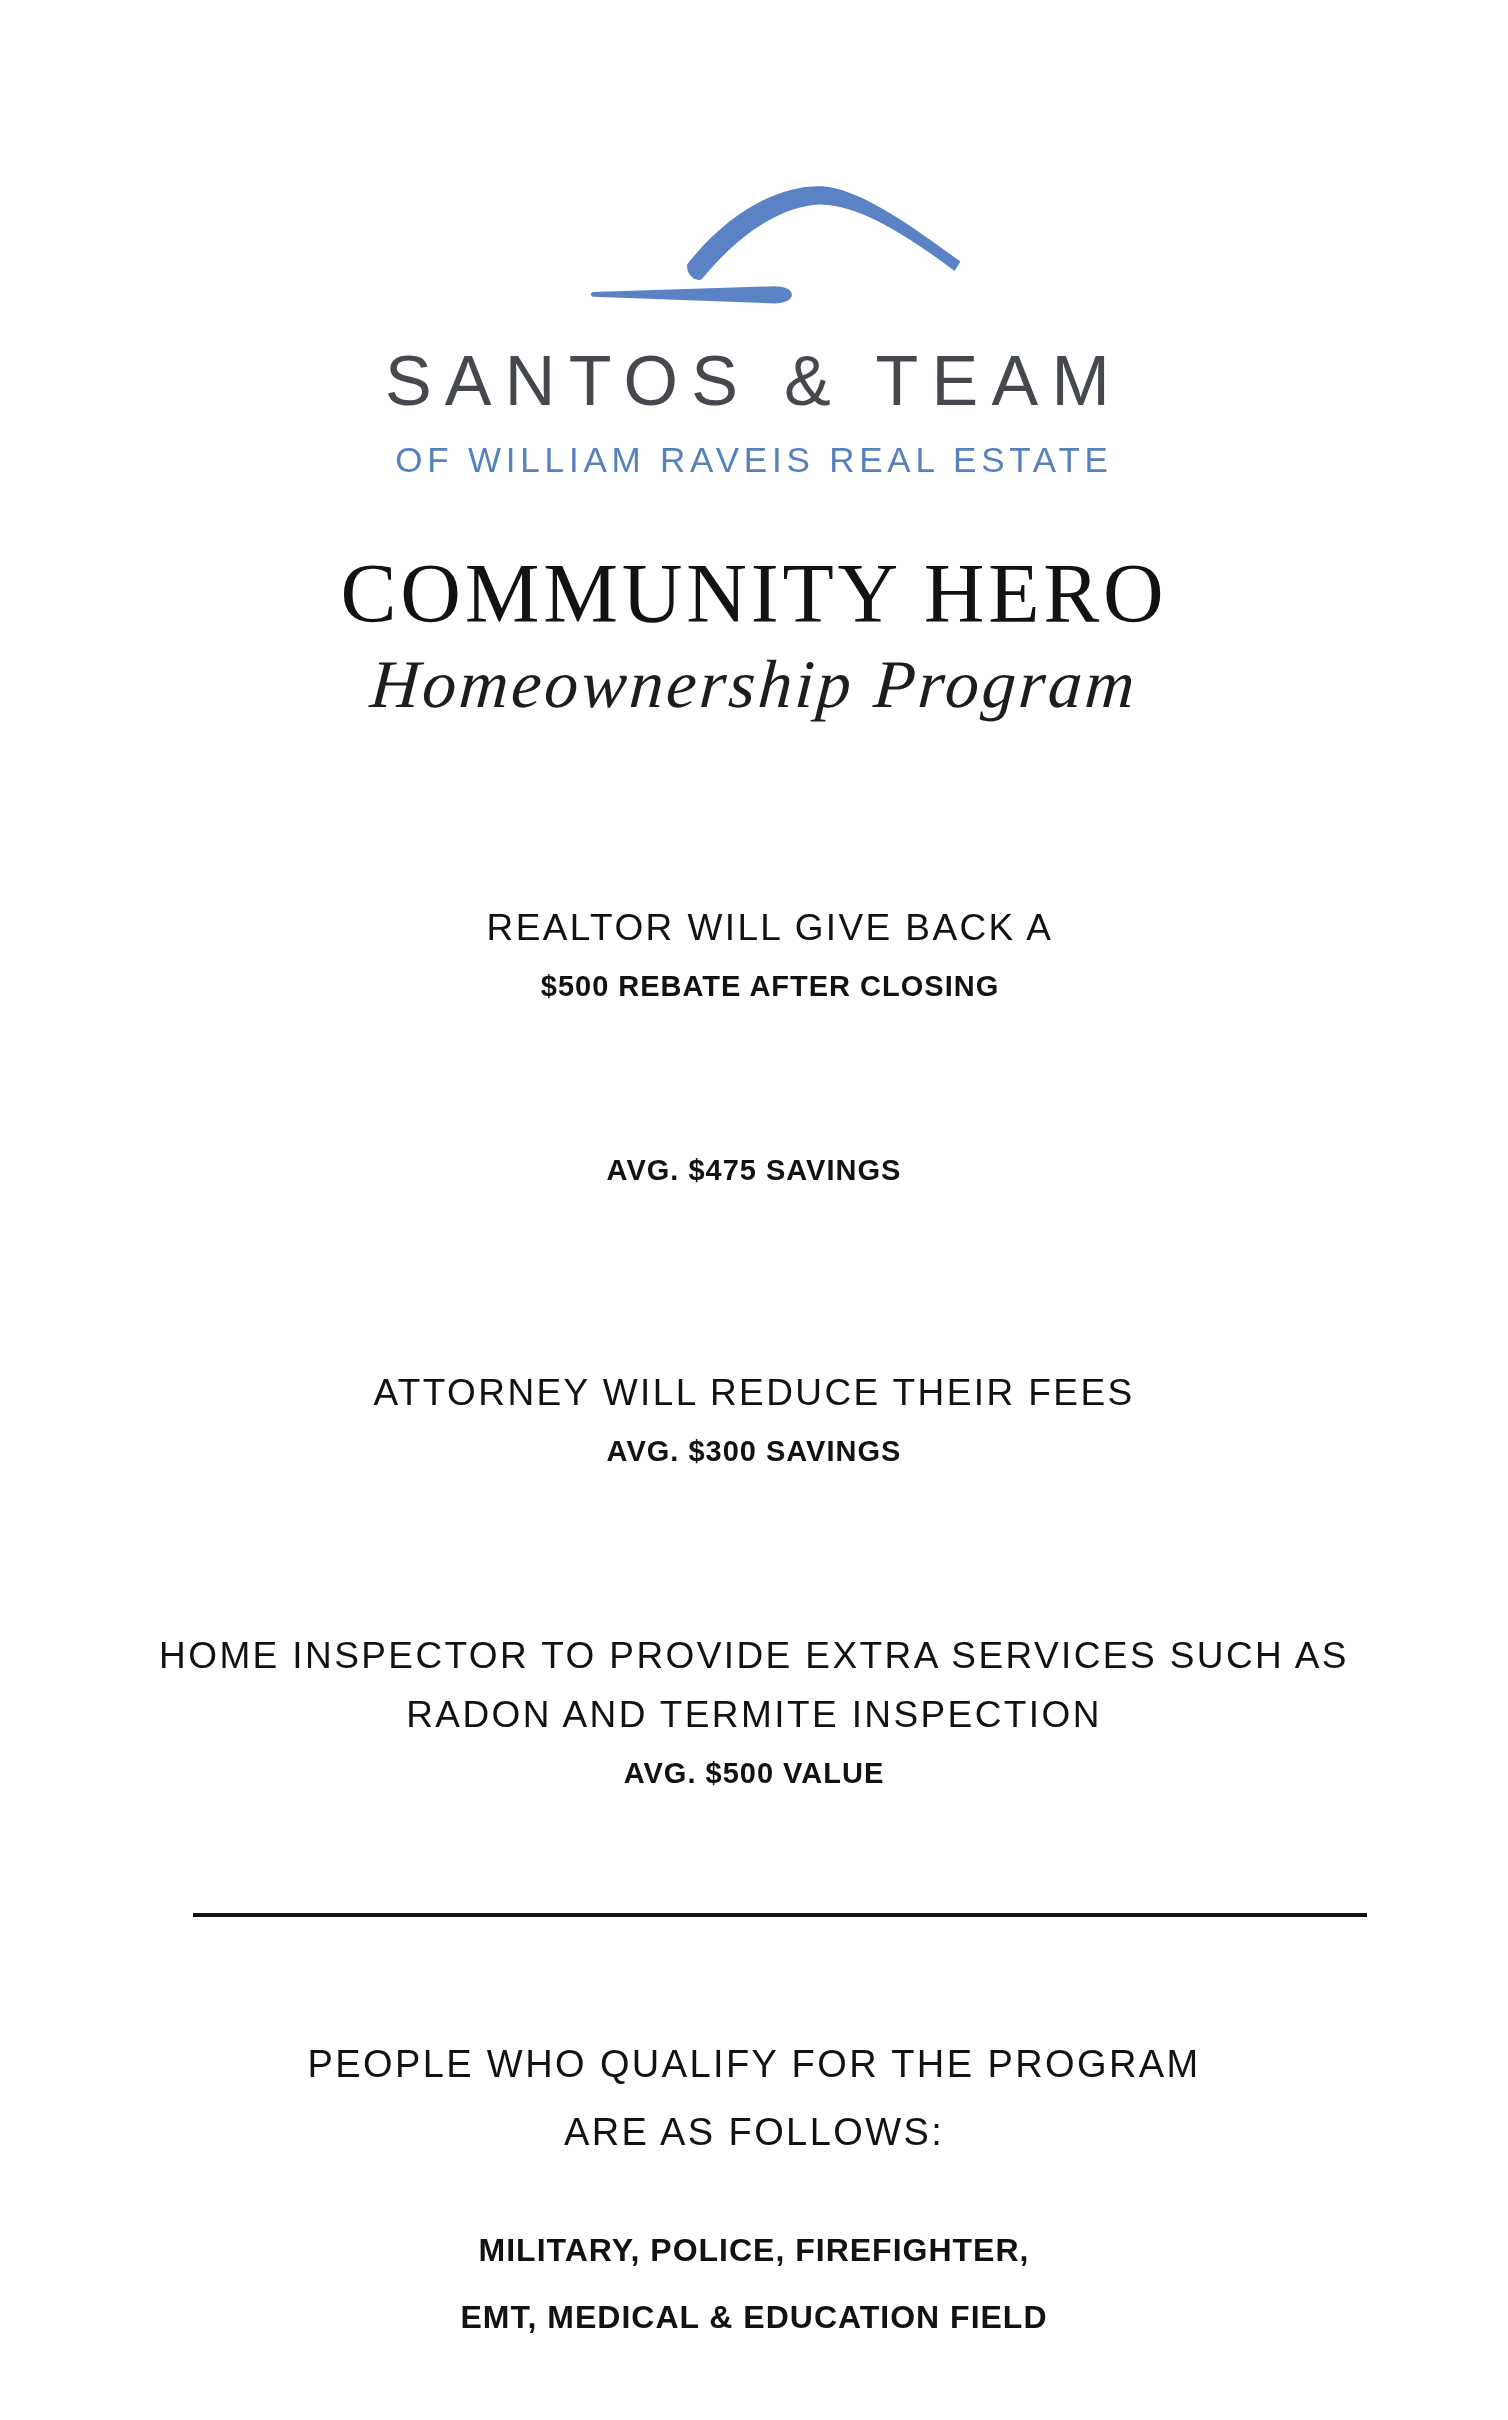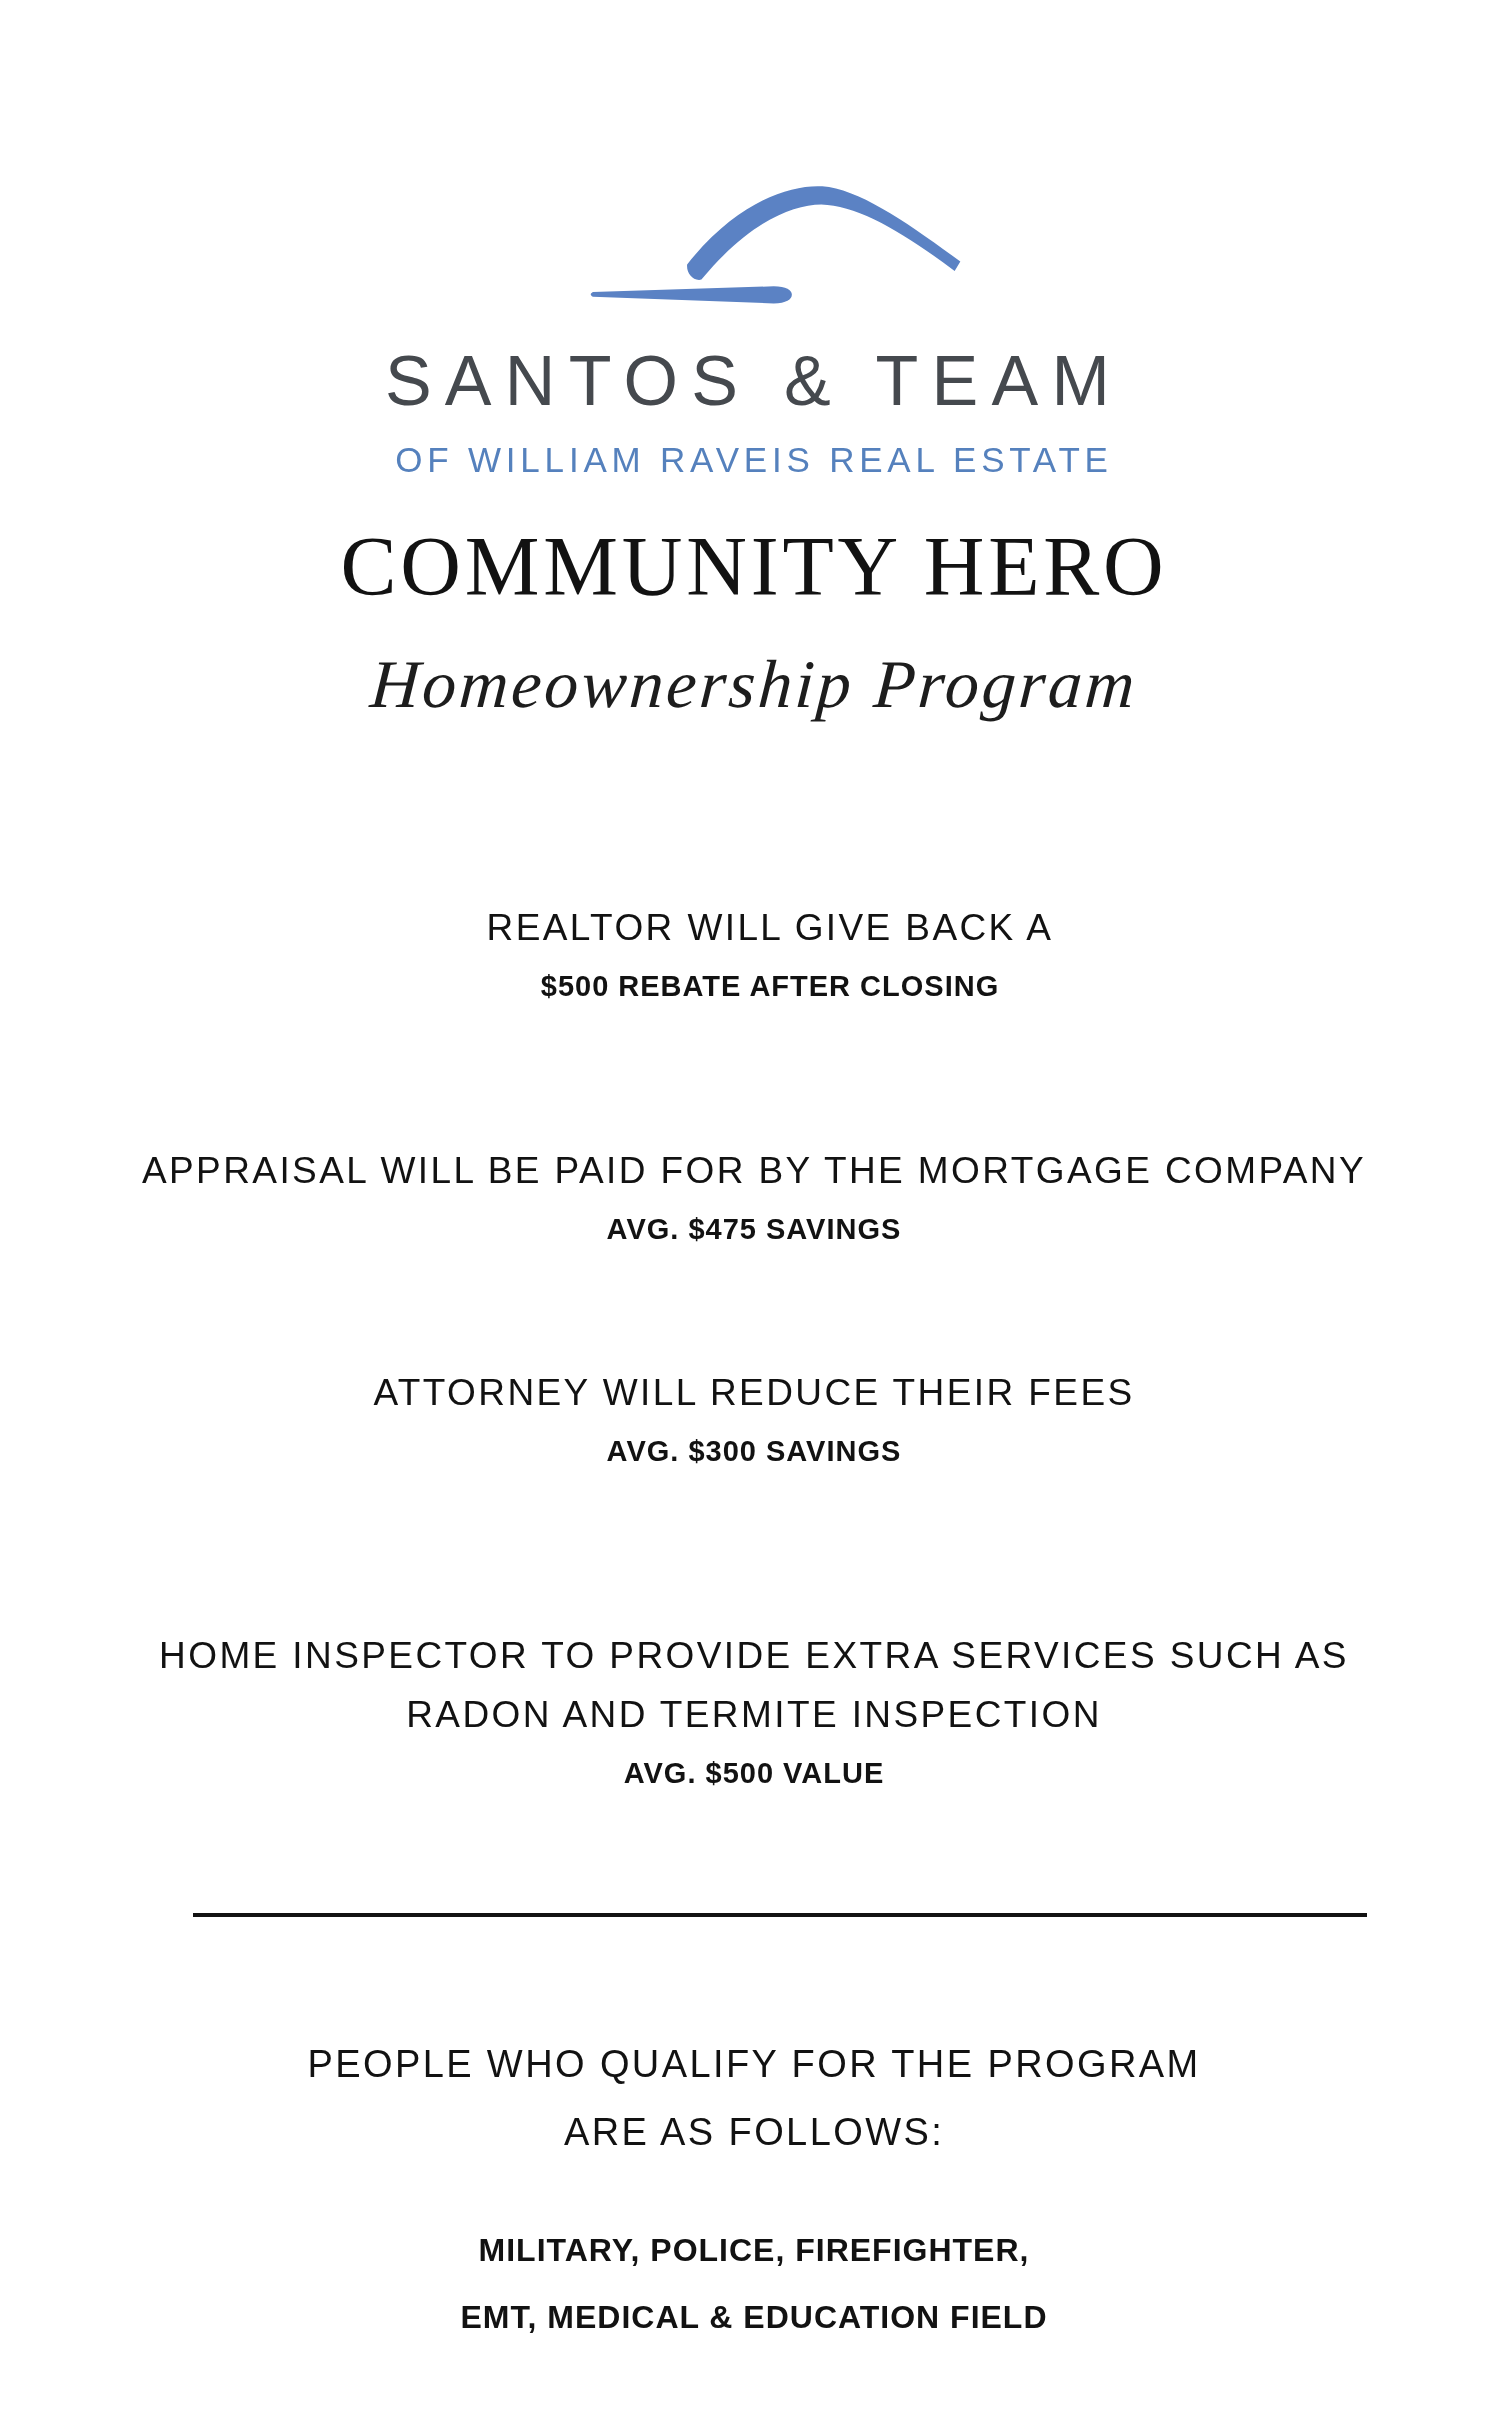--- a/index.html
+++ b/index.html
@@ -30,21 +30,21 @@
     top: 430px;
     font-size: 35px;
     letter-spacing: 4.8px;
     font-weight: 400;
     color: var(--brand-blue-text, #5581bd);
     text-align: center;
   }
 
   
   .program-title {
-    top: 508px;
+    top: 535px;
     font-family: "Liberation Serif", serif;
     font-size: 84px;
     letter-spacing: 3.8px;
     color: var(--text-black, #121212);
   }
   .program-script {
     top: 635px;
     font-family: "Liberation Serif", serif;
     font-style: italic;
     font-size: 68px;
@@ -124,21 +124,20 @@
 
   <div class="abs program-title">COMMUNITY HERO</div>
   <div class="abs program-script">Homeownership Program</div>
 
   <div class="benefit benefit-1">
     <div class="line">REALTOR WILL GIVE BACK A</div>
     <div class="highlight">$500 REBATE AFTER CLOSING</div>
   </div>
 
   <div class="benefit benefit-2">
-    <div class="line">APPRAISAL WILL BE PAID FOR BY THE MORTGAGE COMPANY</div>
     <div class="highlight">AVG. $475 SAVINGS</div>
   </div>
 
   <div class="benefit benefit-3">
     <div class="line">ATTORNEY WILL REDUCE THEIR FEES</div>
     <div class="highlight">AVG. $300 SAVINGS</div>
   </div>
 
   <div class="benefit benefit-4">
     <div class="line">HOME INSPECTOR TO PROVIDE EXTRA SERVICES SUCH AS</div>

